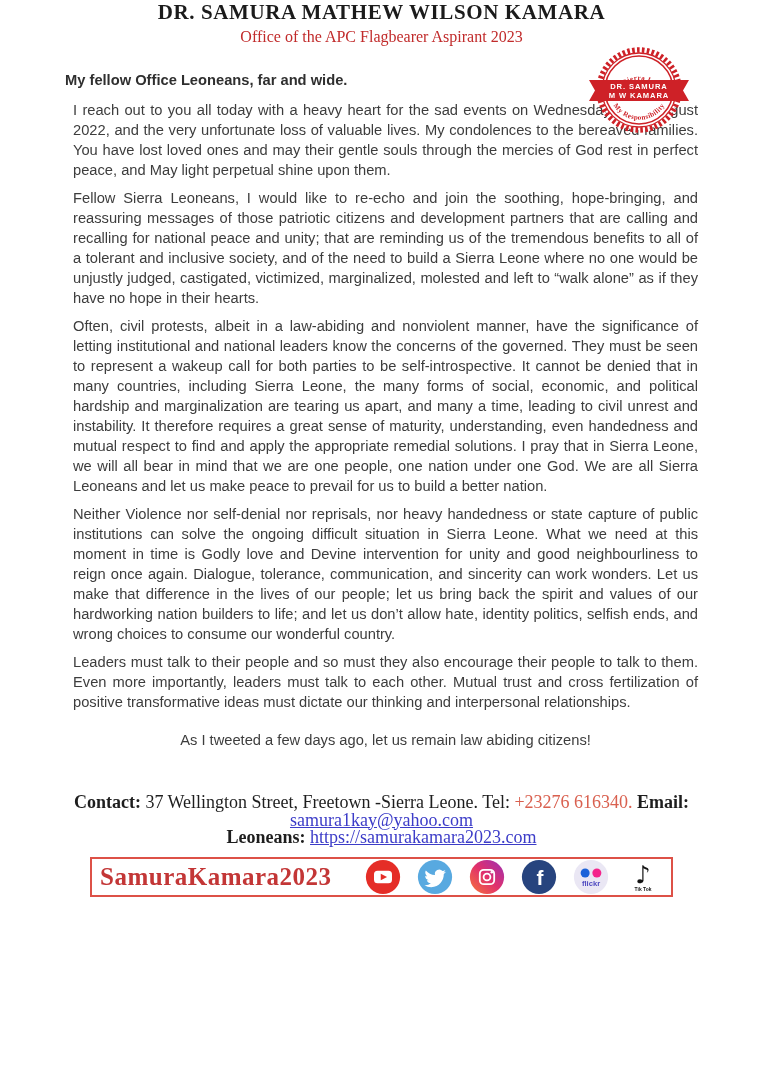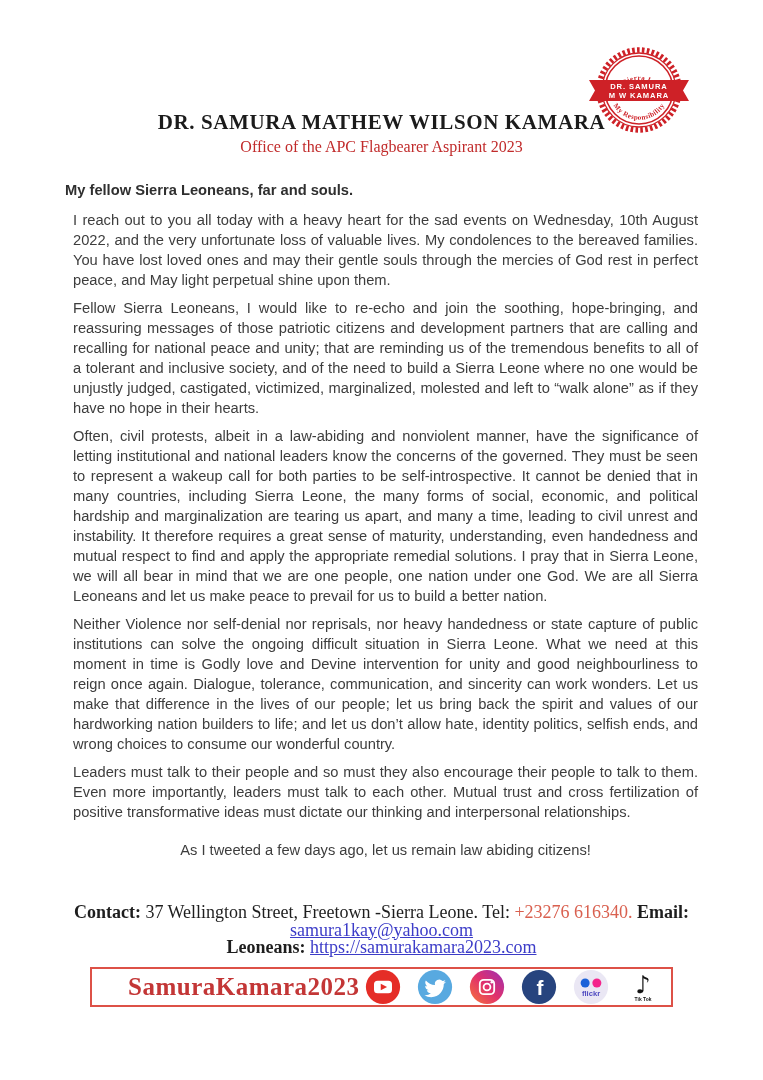--- a/index.html
+++ b/index.html
@@ -6,21 +6,21 @@
   .page {
     position:relative; width:763px; height:1080px; background:#ffffff;
     font-family:"Liberation Sans", sans-serif; overflow:hidden;
     margin:0 auto;
   }
   
   .seal { position:absolute; top:44px; right:72px; width:104px; height:94px; }
   .seal-arc { font-family:"Liberation Serif", serif; font-weight:bold; font-size:7px; fill:#ce2127; letter-spacing:0.4px; }
   .ribbon-text { font-family:"Liberation Sans", sans-serif; font-weight:bold; font-size:7.6px; fill:#ffffff; text-anchor:middle; letter-spacing:0.9px; }
   
-  .header { padding-top:110px; text-align:center; }
+  .header { text-align:center; }
   .doc-title {
     font-family:"Liberation Serif", serif; font-weight:bold; font-size:21px;
     color:#1b1b1b; letter-spacing:0.6px;
   }
   .doc-subtitle {
     font-family:"Liberation Serif", serif; font-size:16px; color:#c12b2b; margin-top:3px;
   }
   
   .content {
     margin:24px 65px 0 65px; color:#3d3d3d; font-size:14.7px; line-height:20px;
@@ -35,21 +35,21 @@
     margin-top:16px; text-align:center; font-family:"Liberation Serif", serif;
     font-size:18px; line-height:17.5px; color:#1e1e1e;
   }
   .footer-contact .b { font-weight:bold; }
   .tel { color:#d9604f; }
   a.link { color:#3c3cc8; text-decoration:underline; cursor:pointer; }
   
   .banner {
     width:583px; height:40px; margin:10px auto 0 auto; box-sizing:border-box;
     border:2px solid #dd5147; display:flex; align-items:center;
-    justify-content:space-between; padding:1px 10px 1px 36px; background:#fff;
+    justify-content:space-between; padding:1px 10px 1px 8px; background:#fff;
   }
   .banner-text {
     font-family:"Liberation Serif", serif; font-weight:bold; font-size:25px;
     color:#c33636; letter-spacing:0.5px; white-space:nowrap;
   }
   .icons { display:flex; align-items:center; gap:16px; }
   .icons svg { display:block; }
 </style>
 </head>
 <body>
@@ -74,21 +74,21 @@
       <textPath href="#sealArcBottom" startOffset="50%" text-anchor="middle">My Responsibility</textPath>
     </text>
   </svg>
 
   <div class="header">
     <div class="doc-title">DR. SAMURA MATHEW WILSON KAMARA</div>
     <div class="doc-subtitle">Office of the APC Flagbearer Aspirant 2023</div>
   </div>
 
   <div class="content">
-    <p class="salutation">My fellow Sierra Leoneans, far and souls.</p>
+    <p class="salutation">My fellow Office Leoneans, far and wide.</p>
     <p class="para">I reach out to you all today with a heavy heart for the sad events on Wednesday, 10th August 2022, and the very unfortunate loss of valuable lives. My condolences to the bereaved families. You have lost loved ones and may their gentle souls through the mercies of God rest in perfect peace, and May light perpetual shine upon them.</p>
     <p class="para">Fellow Sierra Leoneans, I would like to re-echo and join the soothing, hope-bringing, and reassuring messages of those patriotic citizens and development partners that are calling and recalling for national peace and unity; that are reminding us of the tremendous benefits to all of a tolerant and inclusive society, and of the need to build a Sierra Leone where no one would be unjustly judged, castigated, victimized, marginalized, molested and left to “walk alone” as if they have no hope in their hearts.</p>
     <p class="para">Often, civil protests, albeit in a law-abiding and nonviolent manner, have the significance of letting institutional and national leaders know the concerns of the governed. They must be seen to represent a wakeup call for both parties to be self-introspective. It cannot be denied that in many countries, including Sierra Leone, the many forms of social, economic, and political hardship and marginalization are tearing us apart, and many a time, leading to civil unrest and instability. It therefore requires a great sense of maturity, understanding, even handedness and mutual respect to find and apply the appropriate remedial solutions. I pray that in Sierra Leone, we will all bear in mind that we are one people, one nation under one God.  We are all Sierra Leoneans and let us make peace to prevail for us to build a better nation.</p>
     <p class="para">Neither Violence nor self-denial nor reprisals, nor heavy handedness or state capture of public institutions can solve the ongoing difficult situation in Sierra Leone. What we need at this moment in time is Godly love and Devine intervention for unity and good neighbourliness to reign once again. Dialogue, tolerance, communication, and sincerity can work wonders. Let us make that difference in the lives of our people; let us bring back the spirit and values of our hardworking nation builders to life; and let us don’t allow hate, identity politics, selfish ends, and wrong choices to consume our wonderful country.</p>
     <p class="para">Leaders must talk to their people and so must they also encourage their people to talk to them. Even more importantly, leaders must talk to each other. Mutual trust and cross fertilization of positive transformative ideas must dictate our thinking and interpersonal relationships.</p>
     <div class="spacer"></div>
     <p class="para single">As I tweeted a few days ago, let us remain law abiding citizens!</p>
     <div class="spacer"></div>
     <div class="spacer"></div>
   </div>

